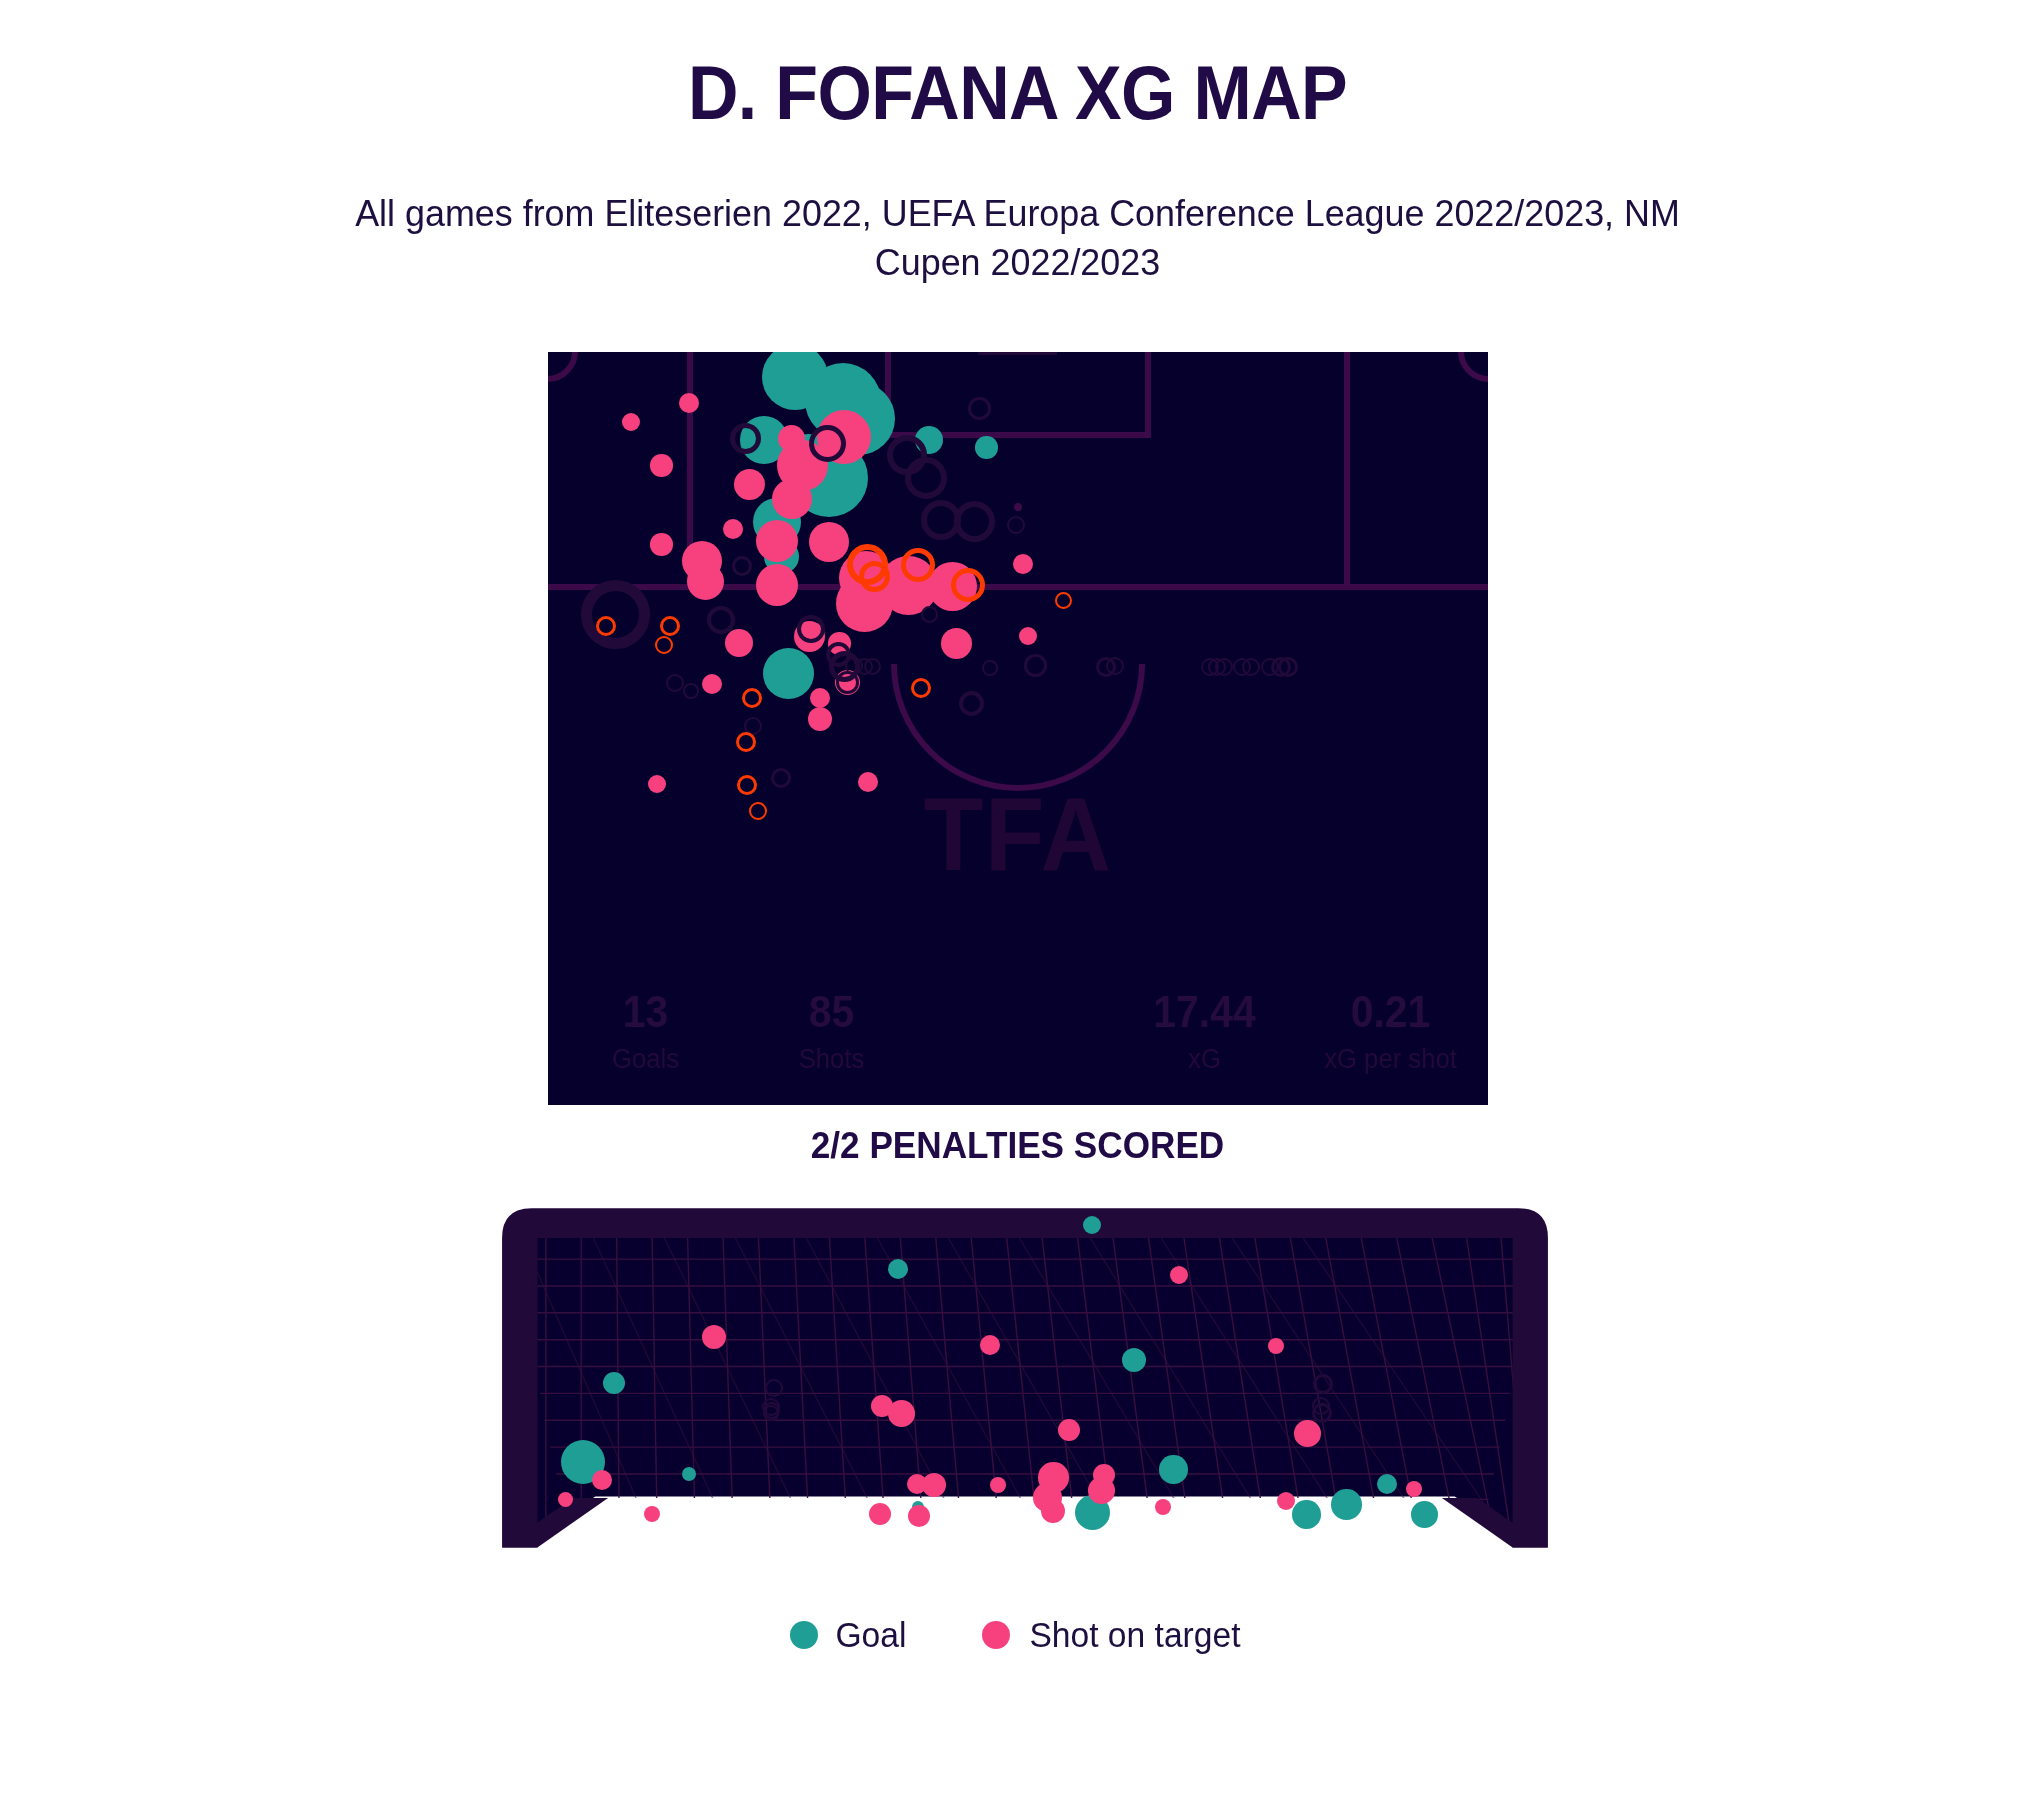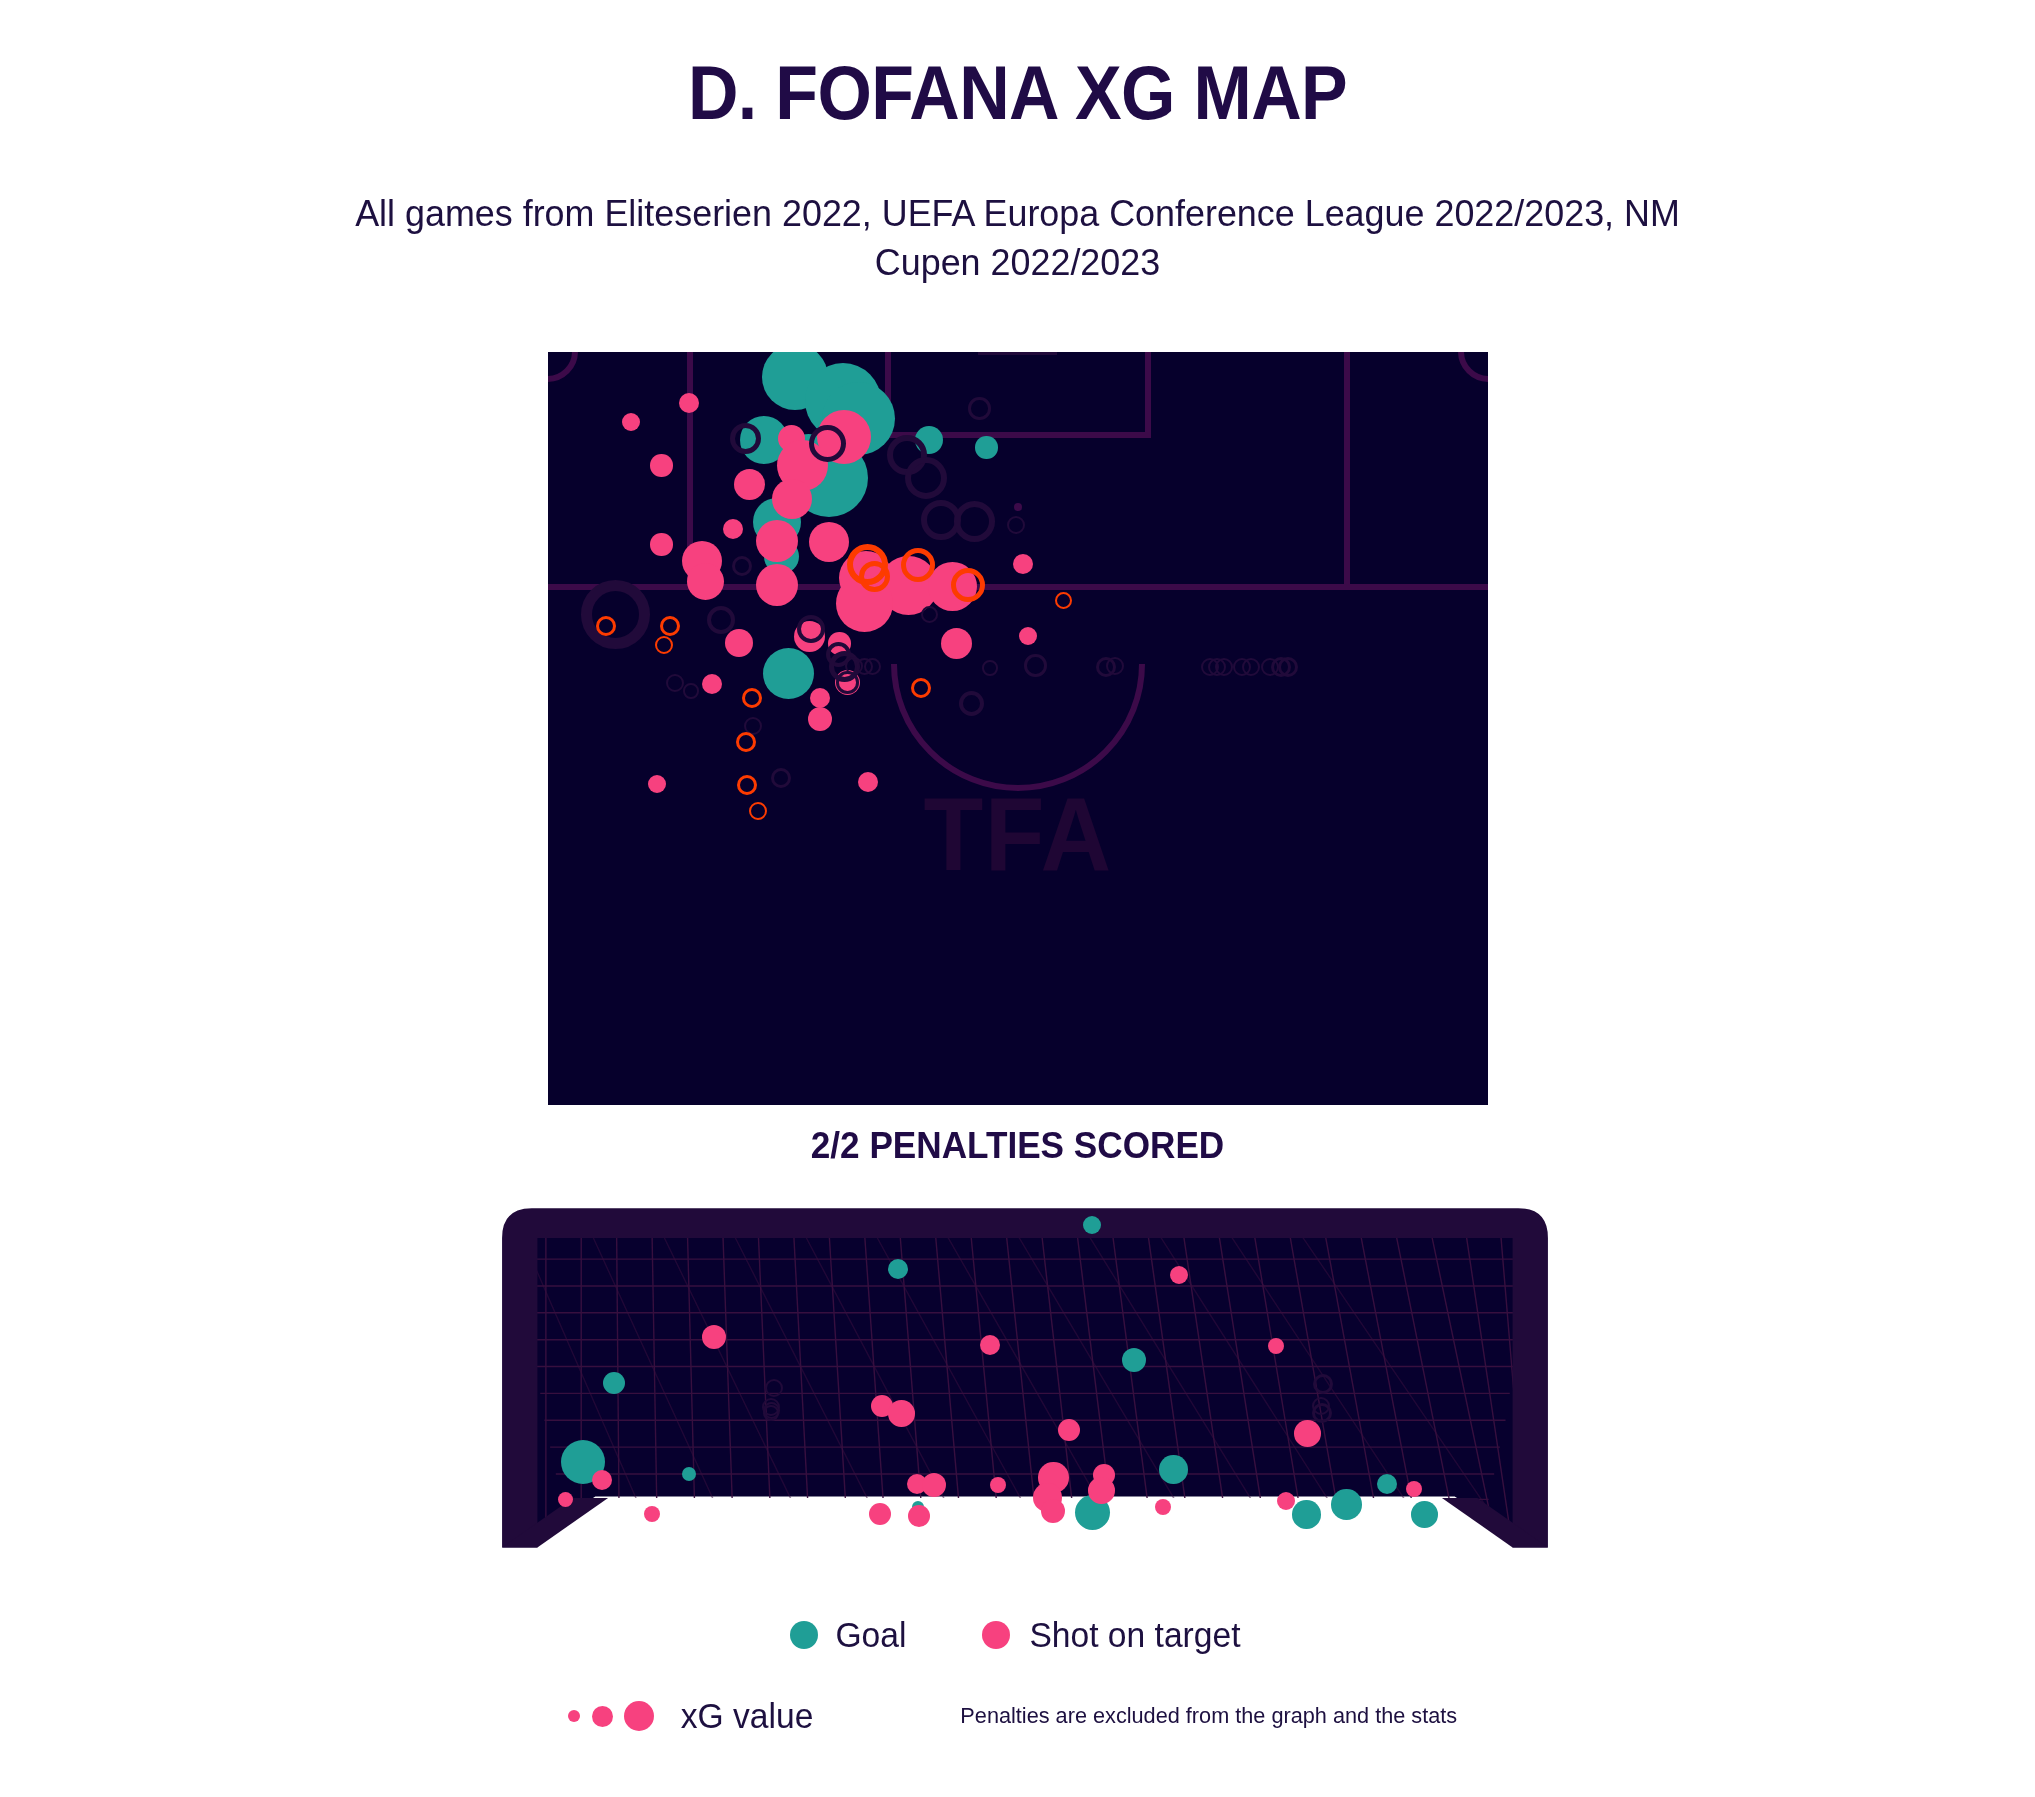--- a/index.html
+++ b/index.html
@@ -339,20 +339,39 @@
         <div class="dot" style="width: 17px; height: 17px; left: 507px; top: 240px; border: 2.8px solid rgb(253, 59, 0); box-sizing: border-box;"></div>
         <div class="dot" style="width: 20px; height: 20px; left: 363px; top: 326px; border: 3.2px solid rgb(253, 59, 0); box-sizing: border-box;"></div>
         <div class="dot" style="width: 20px; height: 20px; left: 194px; top: 336px; border: 3.2px solid rgb(253, 59, 0); box-sizing: border-box;"></div>
         <div class="dot" style="width: 20px; height: 20px; left: 188px; top: 380px; border: 3.2px solid rgb(253, 59, 0); box-sizing: border-box;"></div>
         <div class="dot" style="width: 20px; height: 20px; left: 189px; top: 423px; border: 3.2px solid rgb(253, 59, 0); box-sizing: border-box;"></div>
         <div class="dot" style="width: 18.4px; height: 18.4px; left: 201px; top: 450px; border: 2.9px solid rgb(253, 59, 0); box-sizing: border-box;"></div>
       </div>
 
     <div id="watermark">TFA</div>
 
+    <div id="stats-row">
+      <div class="stat">
+        <div class="val">13</div>
+        <div class="lbl">Goals</div>
+      </div>
+      <div class="stat">
+        <div class="val">85</div>
+        <div class="lbl">Shots</div>
+      </div>
+      <div class="stat" style="opacity:0"></div>
+      <div class="stat">
+        <div class="val">17.44</div>
+        <div class="lbl">xG</div>
+      </div>
+      <div class="stat">
+        <div class="val">0.21</div>
+        <div class="lbl">xG per shot</div>
+      </div>
+    </div>
   </div>
 
   <div id="pens-line">2/2 PENALTIES SCORED</div>
 
   <div id="goal-panel">
     <svg id="goal-svg" width="1060" height="403" viewBox="0 0 1500 570">
       <defs>
         <clipPath id="netclip">
           <path d="M 28,40 L 1472,40 L 1472,500 L 1360,430 L 140,430 L 28,500 Z"></path>
         </clipPath>
@@ -498,24 +517,15 @@
     <div class="lg-item">
       <span class="lg-swatch" style="width:28px;height:28px;background:#1f9e96"></span>
       <span class="lg-label">Goal</span>
     </div>
     <div class="lg-item">
       <span class="lg-swatch" style="width:28px;height:28px;background:#f7417f"></span>
       <span class="lg-label">Shot on target</span>
     </div>
   </div>
 
-  <div id="legend-2">
-    <div id="xg-scale">
-      <span class="s" style="width:12.7px;height:12.7px"></span>
-      <span class="s" style="width:21px;height:21px"></span>
-      <span class="s" style="width:30px;height:30px"></span>
-      <span class="lg-label" style="margin-left:12.7px">xG value</span>
-    </div>
-    <div id="pen-note">Penalties are excluded from the graph and the stats</div>
-  </div>
 
 </div>
 
 
 </body></html>

